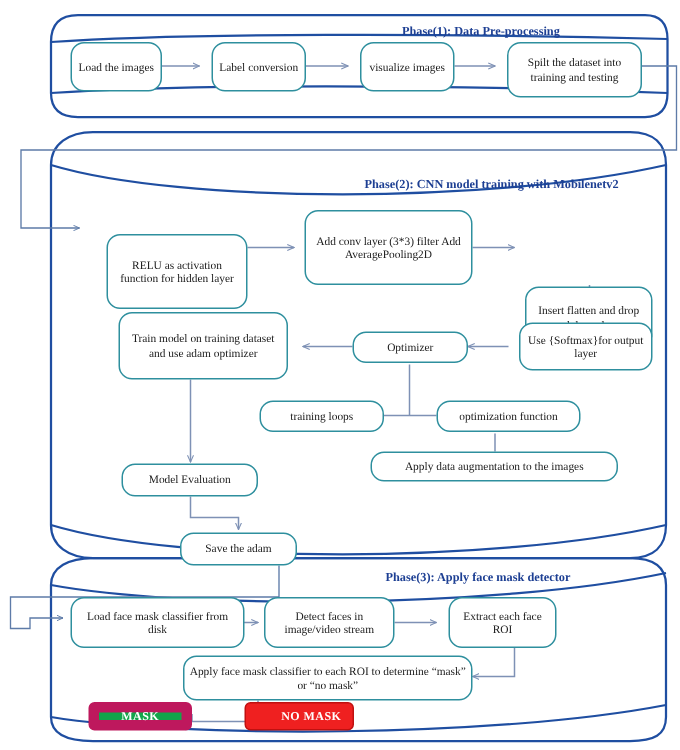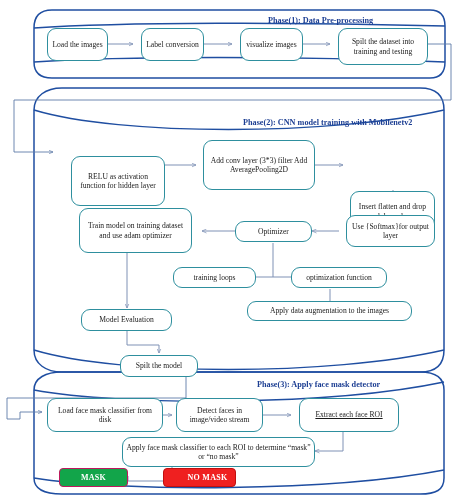--- a/index.html
+++ b/index.html
@@ -35,21 +35,21 @@
     font-family:"Liberation Serif", serif;
   }
   .result{
     position:absolute;
     box-sizing:border-box;
     border-radius:4px;
     display:flex;align-items:center;justify-content:center;
     font-size:8px;font-weight:bold;color:#ffffff;
     letter-spacing:.3px;
   }
-  .mask-chip{background:#12a54a;border:1px solid #be185d;}
+  .mask-chip{background:#12a54a;border:7px solid #be185d;}
   .nomask-chip{background:#ef2020;border:1px solid #c01010;padding-left:16px;}
 </style>
 </head>
 <body>
 
 <div id="root">
 
   <svg class="layer" viewBox="0 0 453 500">
     <defs>
       <marker id="arrowb" viewBox="0 0 10 10" refX="9" refY="5" markerWidth="5" markerHeight="5" orient="auto-start-reverse">
@@ -164,26 +164,26 @@
 
   <div class="box" style="left:346px;top:215px;width:89px;height:32px;">Use {Softmax}for output layer</div>
   <div class="box" style="left:235px;top:221px;width:77px;height:21px;">Optimizer</div>
   <div class="box" style="left:79px;top:208px;width:113px;height:45px;">Train model on training dataset and use adam optimizer</div>
 
   <div class="box" style="left:173px;top:267px;width:83px;height:21px;">training loops</div>
   <div class="box" style="left:291px;top:267px;width:96px;height:21px;">optimization function</div>
   <div class="box" style="left:247px;top:301px;width:165px;height:20px;">Apply data augmentation to the images</div>
 
   <div class="box" style="left:81px;top:309px;width:91px;height:22px;">Model Evaluation</div>
-  <div class="box" style="left:120px;top:355px;width:78px;height:22px;">Spilt the model</div>
+  <div class="box" style="left:120px;top:355px;width:78px;height:22px;">Save the adam</div>
 
   <div class="phase-label" style="left:257px;top:380px;">Phase(3): Apply face mask detector</div>
 
   <div class="box" style="left:47px;top:398px;width:116px;height:34px;font-family:Liberation Serif, serif;">Load face mask classifier from disk</div>
   <div class="box" style="left:176px;top:398px;width:87px;height:34px;">Detect faces in image/video stream</div>
-  <div class="box" style="left:299px;top:398px;width:100px;height:34px;text-decoration:underline;">Extract each face ROI</div>
+  <div class="box" style="left:299px;top:398px;width:72px;height:34px;">Extract each face ROI</div>
 
   <div class="box" style="left:122px;top:437px;width:193px;height:30px;">Apply face mask classifier to each ROI to determine “mask” or “no mask”</div>
 
   <div class="result mask-chip" style="left:59px;top:468px;width:69px;height:19px;">MASK</div>
   <div class="result nomask-chip" style="left:163px;top:468px;width:73px;height:19px;">NO MASK</div>
 
 </div>
 
 </body></html>

